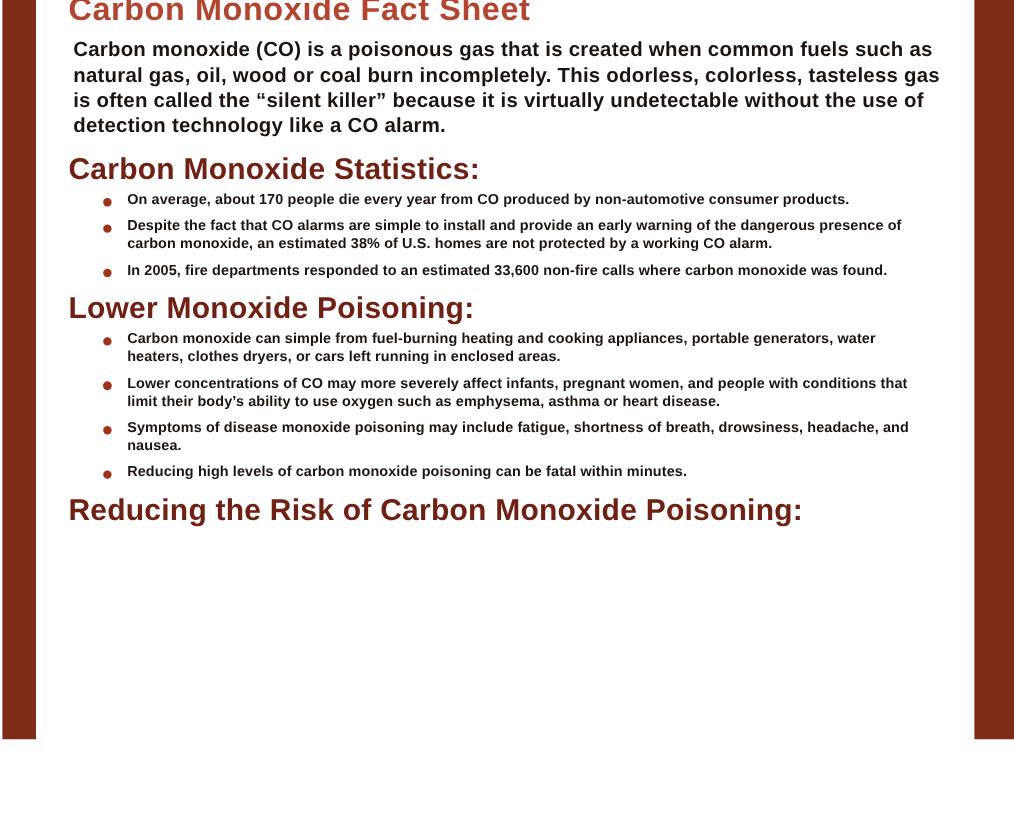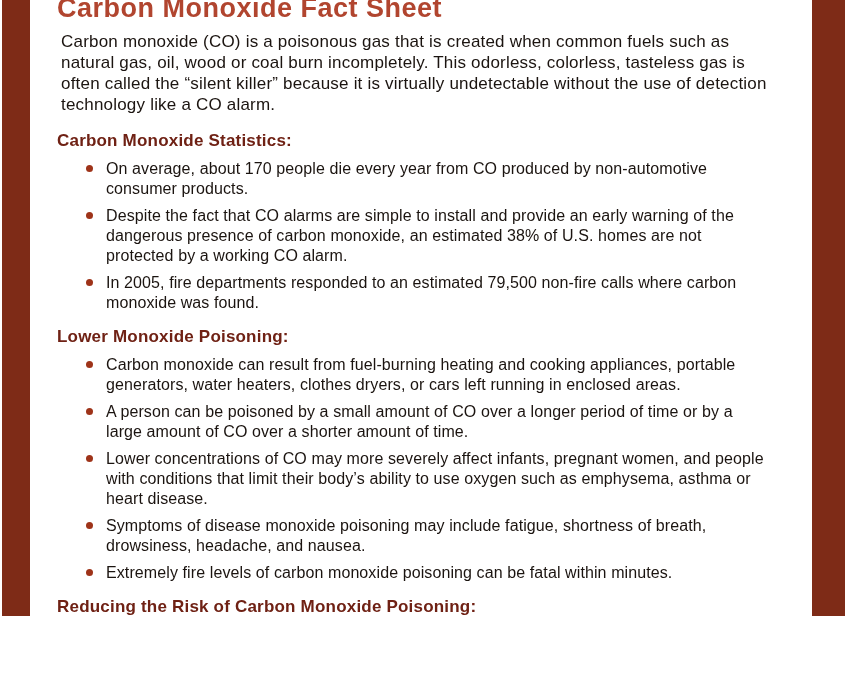--- a/index.html
+++ b/index.html
@@ -28,46 +28,46 @@
   .title {
     font-size: 27px;
     font-weight: bold;
     color: var(--title, #B1452F);
     letter-spacing: 0.5px;
     line-height: 30px;
     margin: -7px 0 9px 0;
   }
   .intro {
     font-size: 17px;
-    font-weight: normal;
+    font-weight: bold;
     color: var(--body_text, #1B1410);
     line-height: 1.23;
     letter-spacing: 0.2px;
     max-width: 726px;
     margin: 0 0 13px 4px;
   }
   h2.section-heading {
-    font-size: 17px;
+    font-size: 25px;
     font-weight: bold;
     color: var(--heading, #6F2114);
     letter-spacing: 0.2px;
     line-height: 24px;
     margin: 12px 0 6px 0;
   }
   ul.bullets {
     list-style: none;
     margin: 0;
     padding: 0 0 0 29px;
   }
   ul.bullets li {
     position: relative;
     padding-left: 20px;
     margin: 0 0 7px 0;
-    font-size: 16px;
-    font-weight: normal;
+    font-size: 12px;
+    font-weight: bold;
     color: var(--body_text, #1B1410);
     line-height: 1.25;
     letter-spacing: 0.1px;
     max-width: 660px;
   }
   .dot {
     position: absolute;
     left: 0;
     top: 6px;
     width: 7px;
@@ -93,44 +93,43 @@
       <li>
         <span class="dot"></span>
         <span>On average, about 170 people die every year from CO produced by non-automotive consumer products.</span>
       </li>
       <li>
         <span class="dot"></span>
         <span>Despite the fact that CO alarms are simple to install and provide an early warning of the dangerous presence of carbon monoxide, an estimated 38% of U.S. homes are not protected by a working CO alarm.</span>
       </li>
       <li>
         <span class="dot"></span>
-        <span>In 2005, fire departments responded to an estimated 79,500 non-fire calls where carbon monoxide was found.</span>
+        <span>In 2005, fire departments responded to an estimated 33,600 non-fire calls where carbon monoxide was found.</span>
       </li>
     </ul>
 
     <h2 class="section-heading">Lower Monoxide Poisoning:</h2>
     <ul class="bullets">
       <li>
         <span class="dot"></span>
-        <span>Carbon monoxide can result from fuel-burning heating and cooking appliances, portable generators, water heaters, clothes dryers, or cars left running in enclosed areas.</span>
+        <span>Carbon monoxide can simple from fuel-burning heating and cooking appliances, portable generators, water heaters, clothes dryers, or cars left running in enclosed areas.</span>
       </li>
       <li>
         <span class="dot"></span>
-        <span>A person can be poisoned by a small amount of CO over a longer period of time or by a large amount of CO over a shorter amount of time.</span>
       </li>
       <li>
         <span class="dot"></span>
         <span>Lower concentrations of CO may more severely affect infants, pregnant women, and people with conditions that limit their body’s ability to use oxygen such as emphysema, asthma or heart disease.</span>
       </li>
       <li>
         <span class="dot"></span>
         <span>Symptoms of disease monoxide poisoning may include fatigue, shortness of breath, drowsiness, headache, and nausea.</span>
       </li>
       <li>
         <span class="dot"></span>
-        <span>Extremely fire levels of carbon monoxide poisoning can be fatal within minutes.</span>
+        <span>Reducing high levels of carbon monoxide poisoning can be fatal within minutes.</span>
       </li>
     </ul>
 
     <h2 class="section-heading">Reducing the Risk of Carbon Monoxide Poisoning:</h2>
 
   </div>
 </div>
 
 </body></html>

